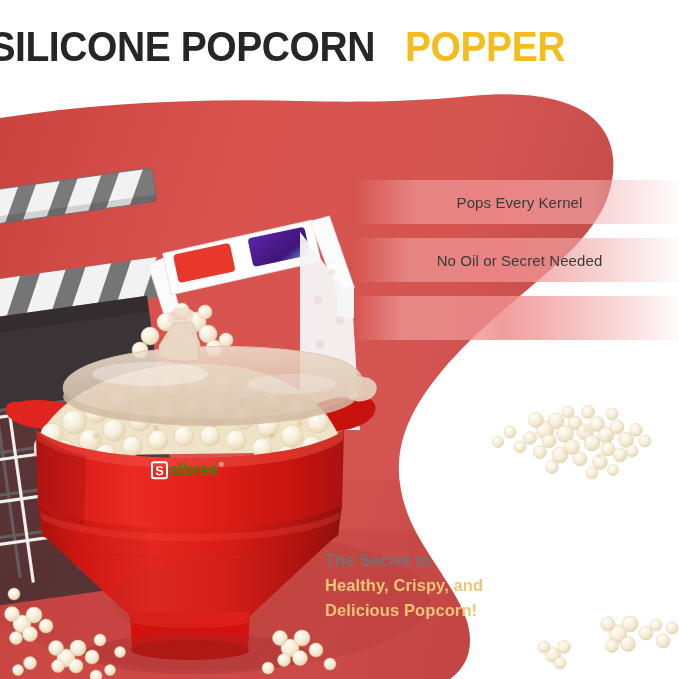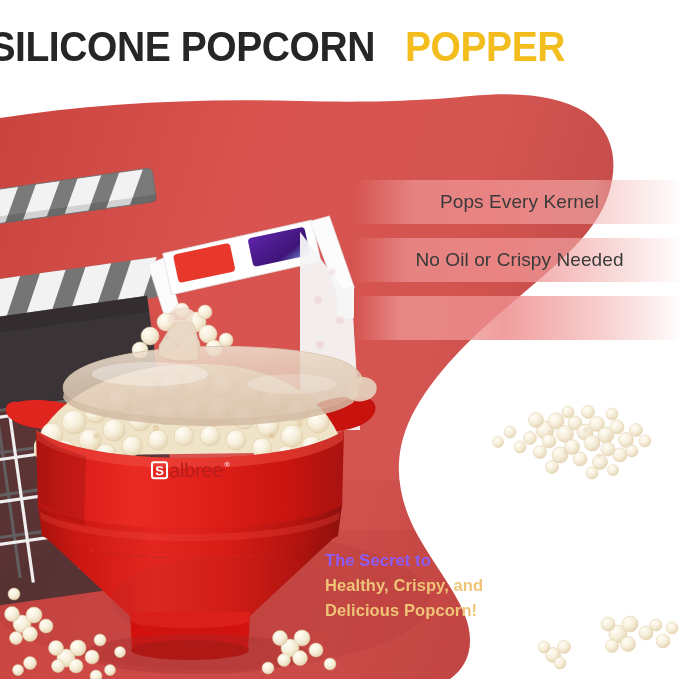--- a/index.html
+++ b/index.html
@@ -45,56 +45,56 @@
     position:absolute; inset:0;
     left:-5px; width:330px;
   }
   .band-1 .bg { background:linear-gradient(to right, rgba(255,255,255,0) 0%, rgba(242,170,170,0.55) 18%, rgba(238,140,140,0.85) 42%, rgba(243,178,178,0.6) 72%, rgba(255,255,255,0) 100%); }
   .band-2 .bg { background:linear-gradient(to right, rgba(255,255,255,0) 0%, rgba(242,170,170,0.55) 16%, rgba(238,140,140,0.85) 44%, rgba(243,178,178,0.6) 74%, rgba(255,255,255,0) 100%); }
   .band-3 .bg { background:linear-gradient(to right, rgba(255,255,255,0) 0%, rgba(242,170,170,0.6) 14%, rgba(238,140,140,0.85) 45%, rgba(243,178,178,0.6) 76%, rgba(255,255,255,0) 100%); }
   .band-txt {
     position:relative; z-index:2;
     width:100%;
     text-align:center;
-    font-size:19px;
+    font-size:15px;
     color:#3a3a3a;
     font-weight:400;
     letter-spacing:0.1px;
     white-space:nowrap;
   }
   .band-3 .band-txt { font-size:15px; margin-left:-14px; }
 
   
   .secret {
     position:absolute; left:325px; top:548px; z-index:30;
     line-height:25px;
   }
   .secret div {
     font-size:16.5px; font-weight:bold; white-space:nowrap; letter-spacing:0.1px;
   }
-  .s-white { color:#8b5cf6; }
+  .s-white { color:#737373; }
   .s-gold  { color:#EFC477; }
 
   
   .logo-wrap {
     position:absolute; left:151px; top:461px; z-index:26;
     display:flex; align-items:flex-start;
     transform:rotate(-0.5deg);
   }
   .logo-s {
     width:17px; height:18px; border:2px solid #ffffff; border-radius:3px;
     position:relative; margin-right:1px;
     display:flex; align-items:center; justify-content:center;
   }
   .logo-s::after {
     content:"S"; color:#ffffff; font-size:13px; font-weight:bold;
     font-family:"Liberation Sans", sans-serif; line-height:1;
   }
   .logo-word {
-    color:#b91c1c; font-size:20px; font-weight:normal; line-height:18px;
+    color:#4d7c0f; font-size:17px; font-weight:bold; line-height:18px;
     letter-spacing:-0.2px;
   }
   .logo-r { color:#ffffff; font-size:7px; line-height:8px; margin-left:1px; }
 </style>
 <style>.logo-s::after{content:"S";}</style></head>
 <body>
 
 <div id="stage">
 
   <svg class="art" viewBox="0 0 679 679" width="679" height="679">
@@ -489,21 +489,21 @@
     <span class="title-txt t-gold">POPPER</span>
   </div>
 
   <div class="features">
     <div class="band band-1">
       <div class="bg"></div>
       <div class="band-txt">Pops Every Kernel</div>
     </div>
     <div class="band band-2">
       <div class="bg"></div>
-      <div class="band-txt">No Oil or Crispy Needed</div>
+      <div class="band-txt">No Oil or Secret Needed</div>
     </div>
     <div class="band band-3">
       <div class="bg"></div>
     </div>
   </div>
 
   <div class="secret">
     <div class="s-white">The Secret to</div>
     <div class="s-gold">Healthy, Crispy, and</div>
     <div class="s-gold">Delicious Popcorn!</div>

